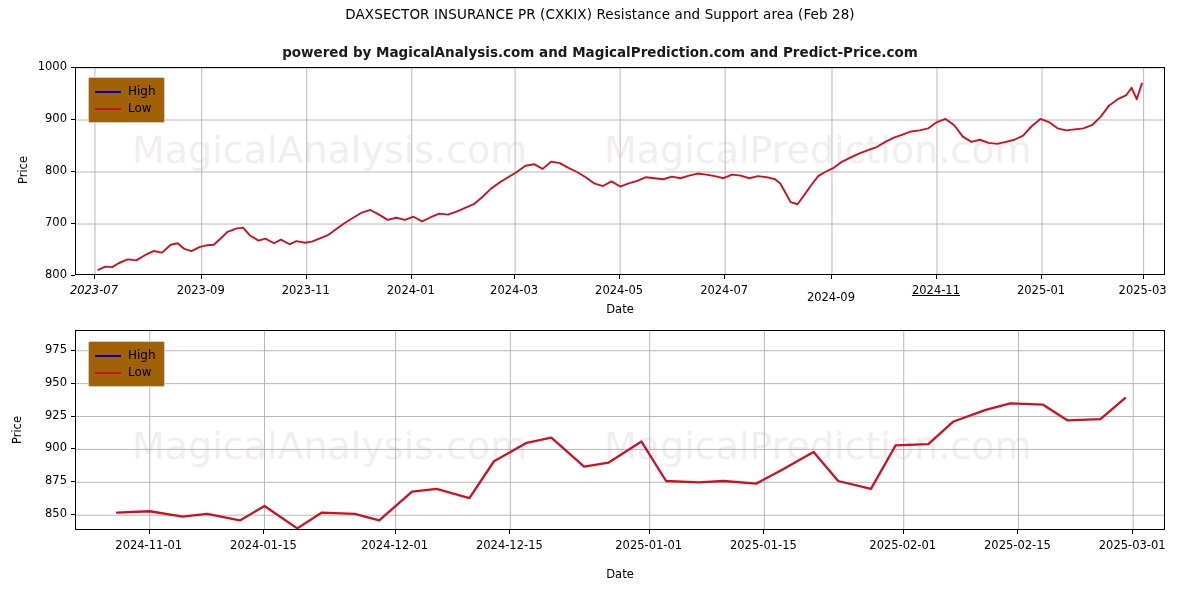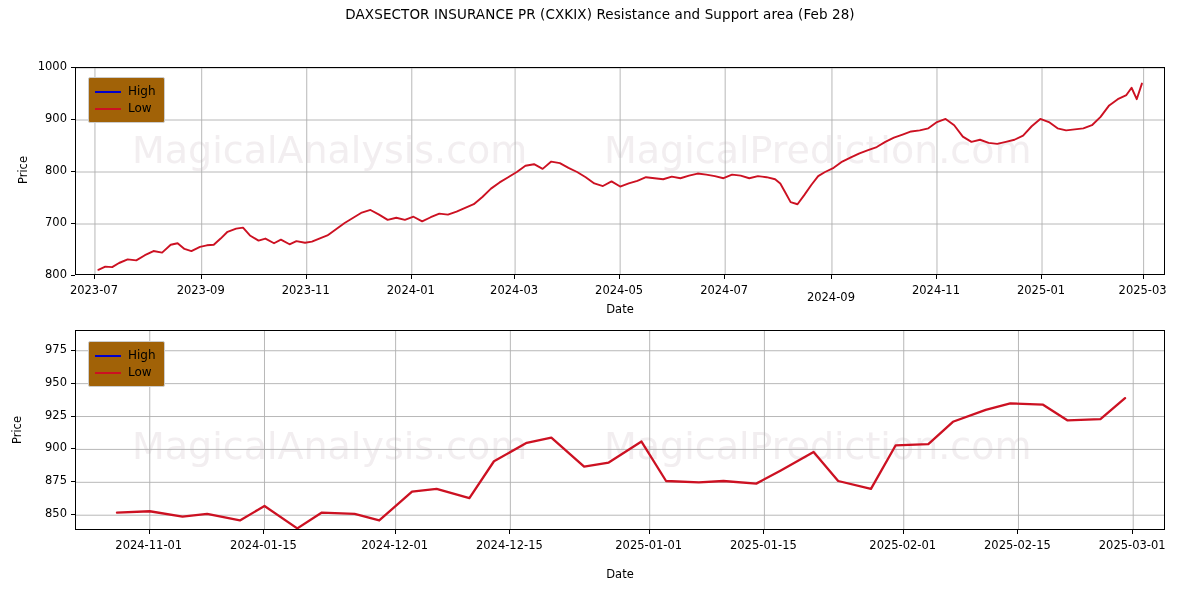--- a/index.html
+++ b/index.html
@@ -120,20 +120,21 @@
   }
   svg.grid { z-index: 2; }
   svg.series { z-index: 4; }
 </style>
 </head>
 <body>
 
 <div id="figure">
 
   <div class="title">DAXSECTOR INSURANCE PR (CXKIX) Resistance and Support area (Feb 28)</div>
+  <div class="subtitle">powered by MagicalAnalysis.com and MagicalPrediction.com and Predict-Price.com</div>
 
   <div class="panel">
 
     <div class="watermark" style="left: 132px; top: 128px; color: rgb(242, 238, 240);">MagicalAnalysis.com</div>
     <div class="watermark" style="left: 604px; top: 128px; color: rgb(242, 238, 240);">MagicalPrediction.com</div>
 
     <div class="plot-frame" id="upper-frame" style="left:75px; top:67px; width:1090px; height:208px;">
       <svg class="grid" id="upper-grid" width="1090" height="208">
           <line x1="0" y1="208" x2="1090" y2="208" stroke="#b0b0b0" stroke-width="0.9"></line>
           <line x1="0" y1="156" x2="1090" y2="156" stroke="#b0b0b0" stroke-width="0.9"></line>
@@ -177,37 +178,37 @@
         <div class="tick-label ytick-label" style="left: 15px; top: 215px; width: 52px;">700</div>
         <div class="tickmark" style="left: 71px; top: 223px; width: 4px; height: 1px;"></div>
         <div class="tick-label ytick-label" style="left: 15px; top: 163px; width: 52px;">800</div>
         <div class="tickmark" style="left: 71px; top: 171px; width: 4px; height: 1px;"></div>
         <div class="tick-label ytick-label" style="left: 15px; top: 111px; width: 52px;">900</div>
         <div class="tickmark" style="left: 71px; top: 119px; width: 4px; height: 1px;"></div>
         <div class="tick-label ytick-label" style="left: 15px; top: 59px; width: 52px;">1000</div>
         <div class="tickmark" style="left: 71px; top: 67px; width: 4px; height: 1px;"></div>
       </div>
     <div id="upper-xticks">
-        <div class="tick-label xtick-label" style="left: 38.9415px; top: 283px; width: 110px;">2023-07</div>
+        <div class="tick-label xtick-label" style="left: 38.9415px; top: 283px; width: 110px; font-style: italic;">2023-07</div>
         <div class="tickmark" style="left: 93.9415px; top: 275px; width: 1px; height: 4px;"></div>
         <div class="tick-label xtick-label" style="left: 145.703px; top: 283px; width: 110px;">2023-09</div>
         <div class="tickmark" style="left: 200.703px; top: 275px; width: 1px; height: 4px;"></div>
         <div class="tick-label xtick-label" style="left: 250.742px; top: 283px; width: 110px;">2023-11</div>
         <div class="tickmark" style="left: 305.742px; top: 275px; width: 1px; height: 4px;"></div>
         <div class="tick-label xtick-label" style="left: 355.782px; top: 283px; width: 110px;">2024-01</div>
         <div class="tickmark" style="left: 410.782px; top: 275px; width: 1px; height: 4px;"></div>
         <div class="tick-label xtick-label" style="left: 459.1px; top: 283px; width: 110px;">2024-03</div>
         <div class="tickmark" style="left: 514.1px; top: 275px; width: 1px; height: 4px;"></div>
         <div class="tick-label xtick-label" style="left: 564.139px; top: 283px; width: 110px;">2024-05</div>
         <div class="tickmark" style="left: 619.139px; top: 275px; width: 1px; height: 4px;"></div>
         <div class="tick-label xtick-label" style="left: 669.179px; top: 283px; width: 110px;">2024-07</div>
         <div class="tickmark" style="left: 724.179px; top: 275px; width: 1px; height: 4px;"></div>
         <div class="tick-label xtick-label" style="left: 775.94px; top: 290px; width: 110px;">2024-09</div>
         <div class="tickmark" style="left: 830.94px; top: 275px; width: 1px; height: 4px;"></div>
-        <div class="tick-label xtick-label" style="left: 880.979px; top: 283px; width: 110px;">2024-11</div>
+        <div class="tick-label xtick-label" style="left: 880.979px; top: 283px; width: 110px; text-decoration: underline;">2024-11</div>
         <div class="tickmark" style="left: 935.979px; top: 275px; width: 1px; height: 4px;"></div>
         <div class="tick-label xtick-label" style="left: 986.019px; top: 283px; width: 110px;">2025-01</div>
         <div class="tickmark" style="left: 1041.02px; top: 275px; width: 1px; height: 4px;"></div>
         <div class="tick-label xtick-label" style="left: 1087.61px; top: 283px; width: 110px;">2025-03</div>
         <div class="tickmark" style="left: 1142.61px; top: 275px; width: 1px; height: 4px;"></div>
       </div>
   </div>
 
   <div class="panel">
 

